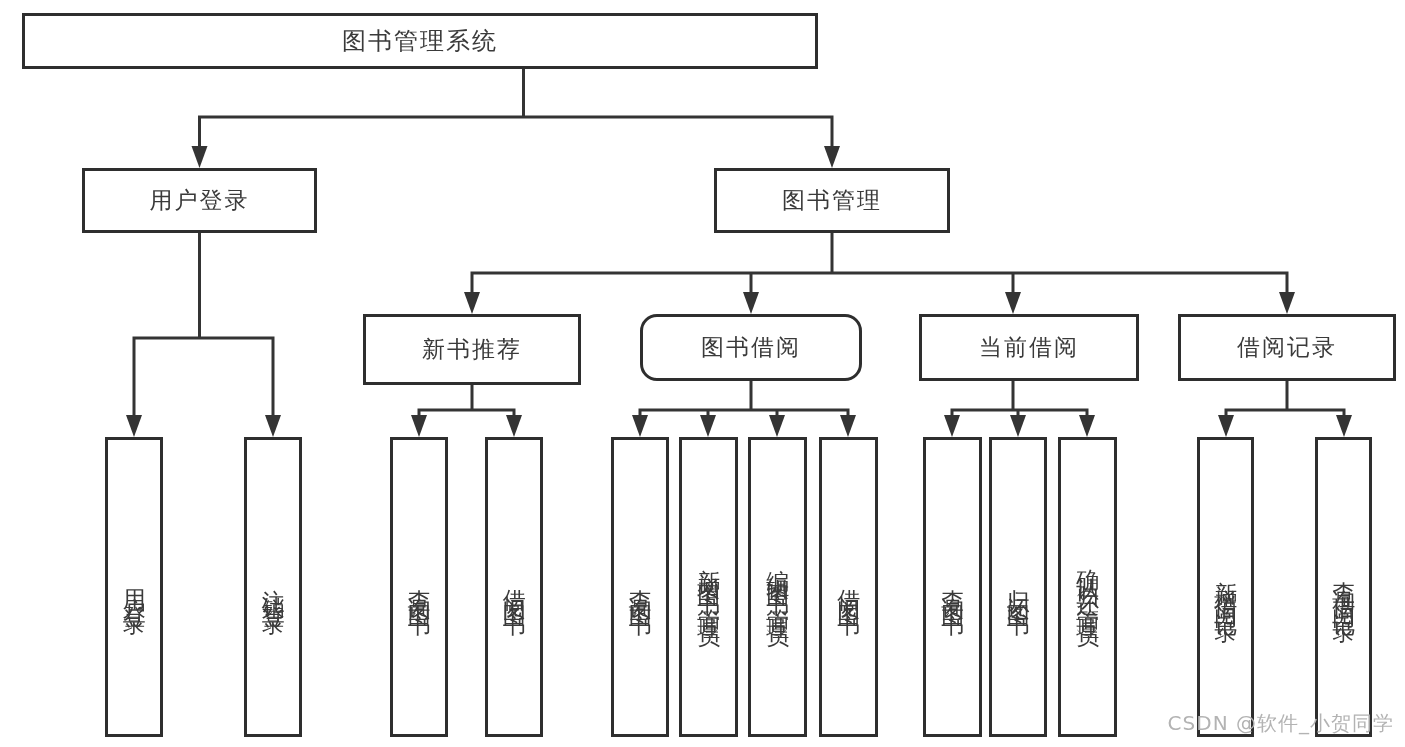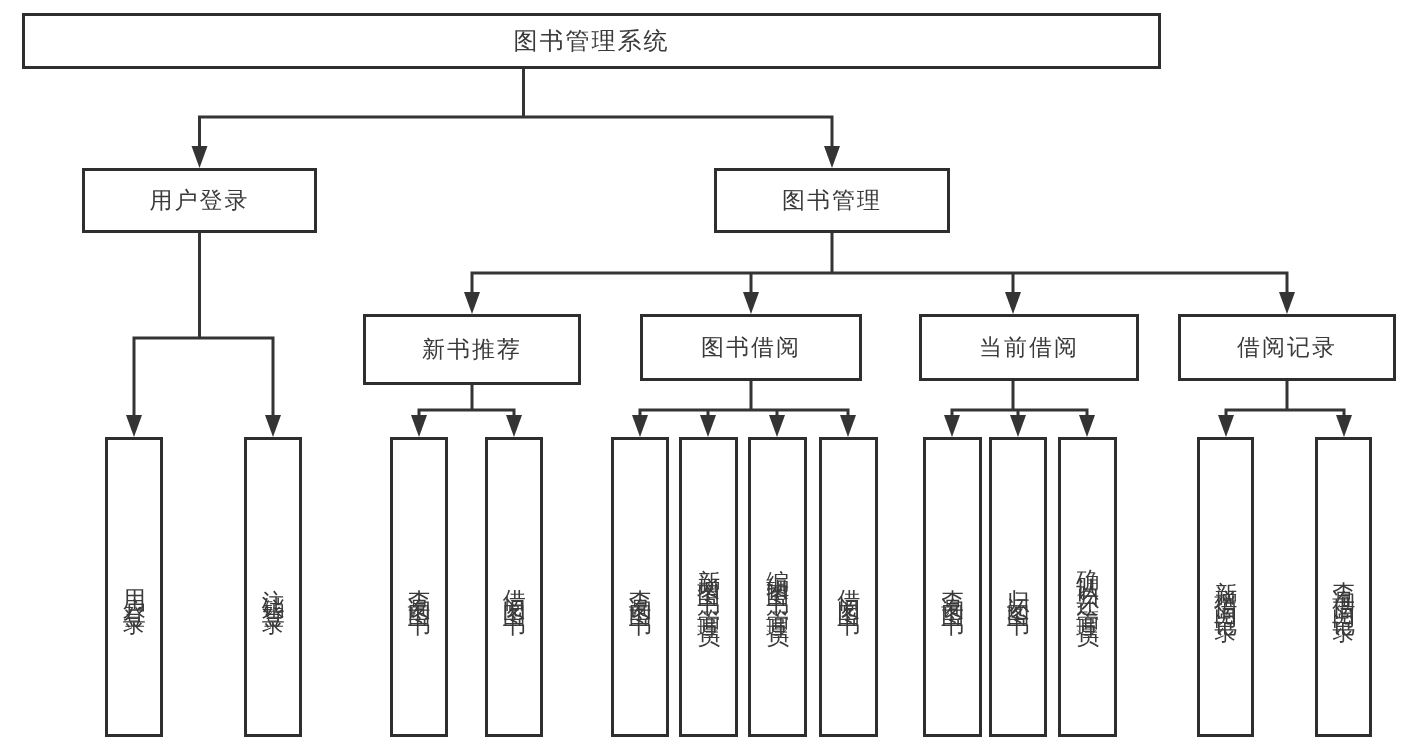--- a/index.html
+++ b/index.html
@@ -94,35 +94,35 @@
       <polygon points="769,415 785,415 777,437"></polygon>
       <polygon points="840,415 856,415 848,437"></polygon>
       <polygon points="944,415 960,415 952,437"></polygon>
       <polygon points="1010,415 1026,415 1018,437"></polygon>
       <polygon points="1079,415 1095,415 1087,437"></polygon>
       <polygon points="1218,415 1234,415 1226,437"></polygon>
       <polygon points="1336,415 1352,415 1344,437"></polygon>
     </g>
   </svg>
 
-  <div class="node root" style="left:22px;top:13px;width:1139px;height:56px;">
+  <div class="node root" style="left:22px;top:13px;width:796px;height:56px;">
     <span>图书管理系统</span>
   </div>
 
   <div class="node" style="left:82px;top:168px;width:235px;height:65px;">
     <span>用户登录</span>
   </div>
   <div class="node" style="left:714px;top:168px;width:236px;height:65px;">
     <span>图书管理</span>
   </div>
 
   <div class="node" style="left:363px;top:314px;width:218px;height:71px;">
     <span>新书推荐</span>
   </div>
-  <div class="node" style="left:640px;top:314px;width:222px;height:67px;">
+  <div class="node" style="left:640px;top:314px;width:222px;height:67px;border-radius:17px;">
     <span>图书借阅</span>
   </div>
   <div class="node" style="left:903px;top:314px;width:220px;height:67px;margin-left:16px;">
     <span>当前借阅</span>
   </div>
   <div class="node" style="left:1178px;top:314px;width:218px;height:67px;">
     <span>借阅记录</span>
   </div>
 
   <div class="leaf" style="left:105px;top:437px;width:58px;height:300px;">
@@ -162,14 +162,15 @@
     <span>确认归还（管理员）</span>
   </div>
 
   <div class="leaf" style="left:1197px;top:437px;width:57px;height:300px;">
     <span>新增借阅记录</span>
   </div>
   <div class="leaf" style="left:1315px;top:437px;width:57px;height:300px;">
     <span>查询借阅记录</span>
   </div>
 
+  <div class="watermark">CSDN @软件_小贺同学</div>
 
 </div>
 
 </body></html>

